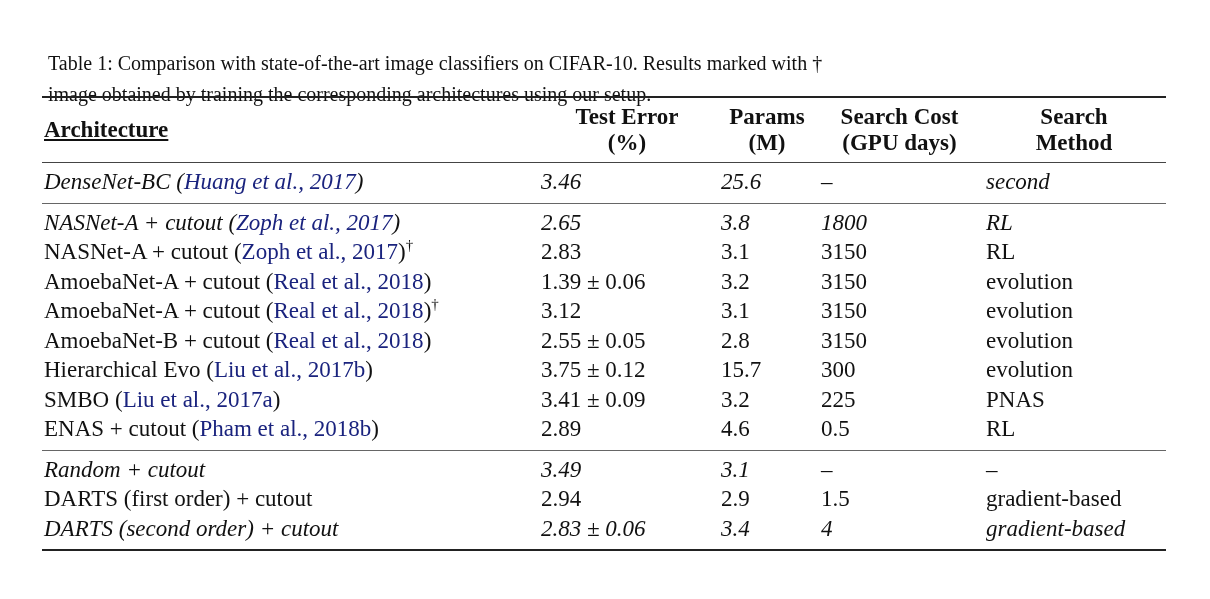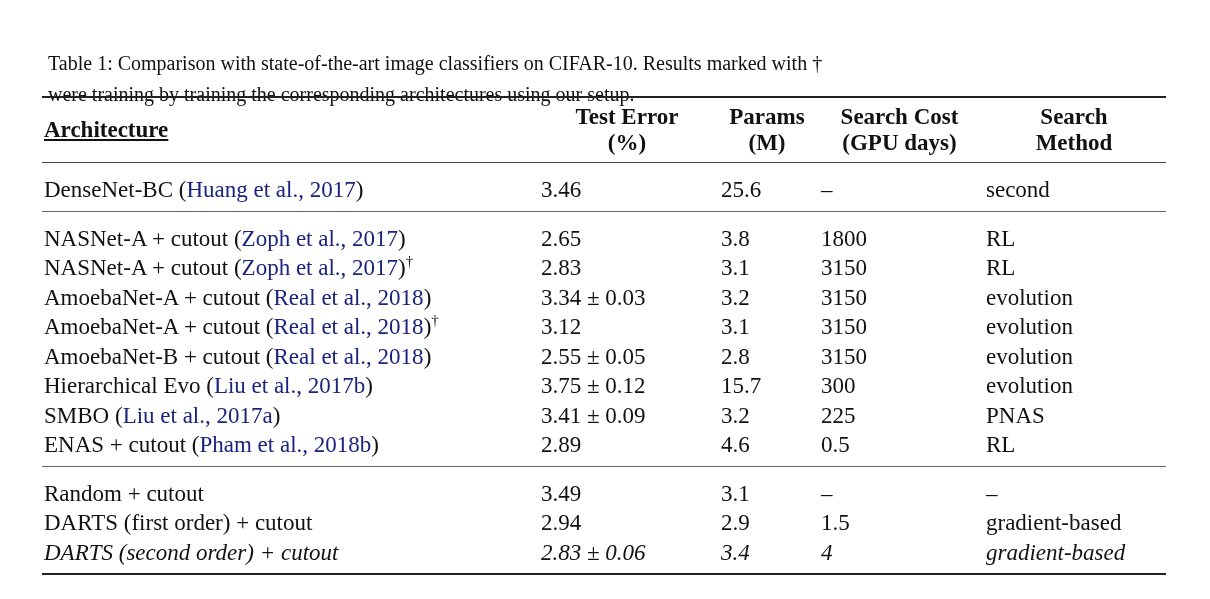--- a/index.html
+++ b/index.html
@@ -22,34 +22,34 @@
   .midrule { border-top: 1.5px solid #444; }
   .sep { border-top: 1px solid #666; }
   .bottomrule { border-bottom: 2px solid #222; font-style: italic; }
   th { font-weight: bold; line-height: 26px; padding: 6px 4px 6px 4px; vertical-align: middle; }
   th.arch { text-align: left; padding-left: 2px; text-decoration: underline; }
   td { line-height: 29.5px; padding: 0 4px; white-space: nowrap; }
   td.arch { text-align: left; padding-left: 2px; }
   td.c, th.c { }
   .cite { color: #1a237e; }
   sup { font-size: 15px; line-height: 0; }
-  tr.first-in-group td { padding-top: 12px; }
+  tr.first-in-group td { padding-top: 4px; font-style: italic; }
   tr.last-in-group td { padding-bottom: 6px; }
   .col-arch { width: 495px; }
   .col-err { width: 180px; }
   .col-par { width: 100px; }
   .col-cost { width: 165px; }
   .col-meth { width: 184px; }
 </style>
 </head>
 <body>
 
 <div class="caption">
   <div>Table 1: Comparison with state-of-the-art image classifiers on CIFAR-10. Results marked with †</div>
-  <div>were training by training the corresponding architectures using our setup.</div>
+  <div>image obtained by training the corresponding architectures using our setup.</div>
 </div>
 
 <table>
   <colgroup>
     <col class="col-arch">
       <col class="col-err">
       <col class="col-par">
       <col class="col-cost">
       <col class="col-meth">
   </colgroup>
@@ -91,21 +91,21 @@
       </tr>
       <tr class="">
         <td class="arch"><span>NASNet-A + cutout </span>(<span class="cite">Zoph et al., 2017</span>)<sup>†</sup></td>
         <td class="c">2.83</td>
         <td class="c">3.1</td>
         <td class="c">3150</td>
         <td class="c">RL</td>
       </tr>
       <tr class="">
         <td class="arch"><span>AmoebaNet-A + cutout </span>(<span class="cite">Real et al., 2018</span>)</td>
-        <td class="c">3.34 ± 0.03</td>
+        <td class="c">1.39 ± 0.06</td>
         <td class="c">3.2</td>
         <td class="c">3150</td>
         <td class="c">evolution</td>
       </tr>
       <tr class="">
         <td class="arch"><span>AmoebaNet-A + cutout </span>(<span class="cite">Real et al., 2018</span>)<sup>†</sup></td>
         <td class="c">3.12</td>
         <td class="c">3.1</td>
         <td class="c">3150</td>
         <td class="c">evolution</td>

